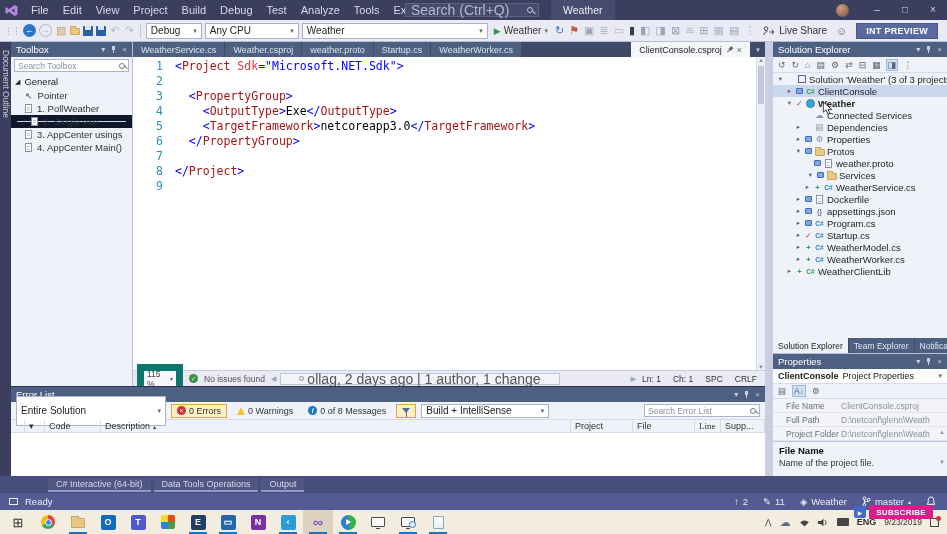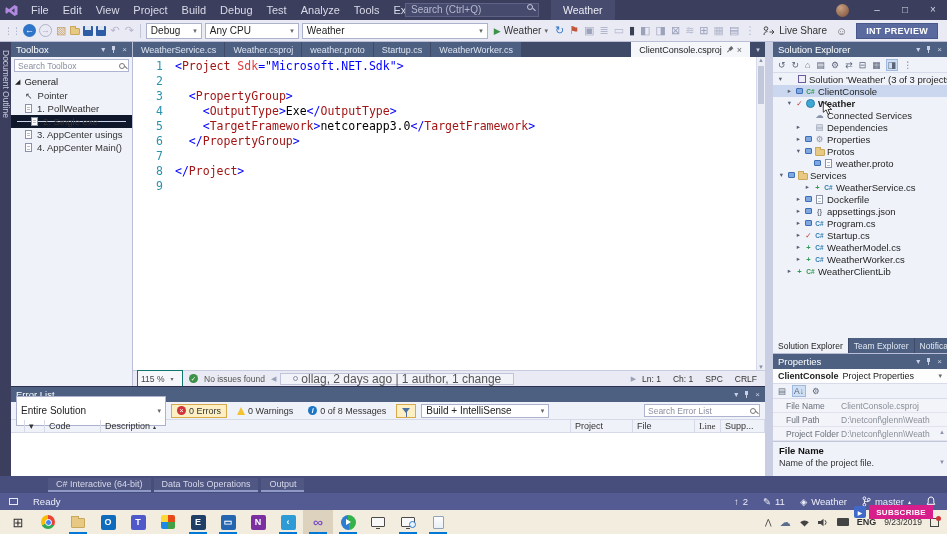--- a/index.html
+++ b/index.html
@@ -3,21 +3,21 @@
 <meta charset="utf-8">
 <style>
   *{box-sizing:border-box;margin:0;padding:0}
   html,body{width:947px;height:534px;overflow:hidden}
   body{position:relative;font-family:"Liberation Sans",sans-serif;font-size:11px;background:#3B3E5D;color:#222}
   
   #titlebar{position:absolute;left:0;top:0;width:947px;height:20px;background:#3B3E5D;display:flex;align-items:center;color:#DADBE8}
   .vs-logo{margin:0 6px 0 5px;display:flex;align-items:center}
   #menu-items{display:flex;align-items:center;height:20px}
   .menu-item{padding:0 7px;font-size:11px;line-height:20px}
-  #tb-search{position:absolute;left:405px;top:3px;width:134px;height:14px;background:#464A6C;border:1px solid #5E6284;color:#B6B9D0;font-size:10px;display:flex;padding:0 5px}
+  #tb-search{position:absolute;left:405px;top:3px;width:134px;height:14px;background:#464A6C;border:1px solid #5E6284;color:#B6B9D0;font-size:14px;display:flex;align-items:center;padding:0 5px}
   #tb-title{position:absolute;left:551px;top:0;height:20px;padding:0 12px;background:#474B6E;display:flex;align-items:center;font-size:10.5px;color:#ECEDF5}
   #tb-right{position:absolute;right:0;top:0;height:20px;display:flex;align-items:center}
   .avatar{width:13px;height:13px;border-radius:50%;background:radial-gradient(circle at 35% 30%,#C9A084,#7A4E35);margin-right:14px}
   .winbtn{width:28px;height:20px;text-align:center;line-height:20px;font-size:10px;color:#D5D7E6}
   
   #toolbar{position:absolute;left:0;top:20px;width:947px;height:22px;background:#E9EAF3;border-bottom:1px solid #B9BDD6;display:flex;align-items:center;font-size:10px;color:#333;gap:3px;padding:0 4px}
   .tb-sep{width:1px;height:14px;background:#C3C7DC;margin:0 2px}
   .grip{color:#9BA0BC;font-size:9px;letter-spacing:-1px}
   .tbi{font-size:11px;padding:0 1px;color:#8A8FA6}
   .c-dim{color:#B2B6CC}.c-dim2{color:#9CA2BC}.c-dark{color:#3A3F55}.c-blue{color:#2E74C9}.c-red{color:#C2563B}.c-amber{color:#C79A55}
@@ -61,24 +61,24 @@
   .tab-close{color:#666;font-size:9px}
   .ed-tab .pin-i{color:#666;transform:rotate(45deg)}
   #ed-code{position:absolute;top:15px;bottom:16px;left:0;right:9px;overflow:hidden;font-family:"DejaVu Sans Mono",monospace;font-size:11.5px;line-height:15px;padding-top:2px}
   .code-row{display:flex;height:15px;white-space:pre}
   .ln{width:42px;text-align:right;padding-right:12px;color:#2B91AF;flex:none}
   .tk-d{color:#0000FF}.tk-n{color:#A31515}.tk-a{color:#E03A3A}.tk-s{color:#0000FF}.tk-t{color:#000}
   #ed-scroll{position:absolute;right:0;top:15px;bottom:16px;width:9px;background:#EDEFF6;border-left:1px solid #D5D9E8;font-size:6px;color:#8A90A8;text-align:center}
   #ed-scroll .thumb{position:absolute;top:9px;left:1px;right:1px;height:38px;background:#C2C8DC}
   #ed-scroll .sar{position:absolute;left:0;right:0}
   #ed-status{position:absolute;left:0;right:0;bottom:0;height:16px;background:#E9EAF3;border-top:1px solid #C8CCE0;display:flex;align-items:center;font-size:8.5px;color:#444;padding:0 4px;gap:6px}
-  .zoom-dd{display:flex;align-items:center;gap:6px;border:1px solid #0f766e;background:#F6F7FB;height:12px;padding:8px 3px;width:46px}
+  .zoom-dd{display:flex;align-items:center;gap:6px;border:7px solid #0f766e;background:#F6F7FB;height:12px;padding:8px 3px;width:46px}
   .ok-circle{width:9px;height:9px;border-radius:50%;background:#3C9247;color:#fff;font-size:6.5px;line-height:9px;text-align:center;flex:none}
   .blame-track{flex:1;display:flex;align-items:center;gap:4px;color:#9AA0B8;font-size:7px}
-  .blame-chip{background:#F2F3F8;border:1px solid #C0C4D8;padding:0 12px;height:12px;display:flex;align-items:center;gap:3px;font-size:12px;color:#555;white-space:nowrap}
+  .blame-chip{background:#F2F3F8;border:1px solid #C0C4D8;padding:0 18px;height:12px;display:flex;align-items:center;gap:3px;font-size:14px;color:#555;white-space:nowrap}
   .dotc{width:5px;height:5px;border:1px solid #8A90A8;border-radius:50%}
   .ed-pos{display:flex;gap:12px;color:#333;padding-right:4px}
   
   #splitter-v{position:absolute;left:765px;top:42px;width:8px;height:434px;background:#C9CEE2}
   #right{position:absolute;left:773px;top:42px;width:174px;height:434px;background:#EFF2F9}
   #se-toolbar{height:16px;display:flex;align-items:center;gap:4px;padding:0 4px;color:#5A6478;font-size:9px;border-bottom:1px solid #D8DCEA}
   .se-ti{padding:0 1px}
   .se-ti.hl{background:#CFE0F5;border:1px solid #9FB8DF}
   #se-tree{font-size:9.5px;color:#1E1E1E}
   .tree-row{display:flex;align-items:center;height:12px;gap:2px;white-space:nowrap}
@@ -122,21 +122,21 @@
   .warn-tri{width:0;height:0;border-left:4.5px solid transparent;border-right:4.5px solid transparent;border-bottom:8px solid #F2C233}
   .info-circle{width:9px;height:9px;border-radius:50%;background:#1B76C6;color:#fff;font-size:7px;line-height:9px;text-align:center;font-style:italic;font-weight:bold}
   .funnel{width:0;height:0;border-left:4px solid transparent;border-right:4px solid transparent;border-top:5px solid #4A6FA5;position:relative}
   .funnel::after{content:"";position:absolute;left:-.75px;top:-1px;width:1.5px;height:5px;background:#4A6FA5}
   .el-search{margin-left:auto;width:116px;height:13px;background:#fff;border:1px solid #AEB4CE;display:flex;align-items:center;padding:0 3px;font-size:8.5px;color:#8A8EA0}
   .el-header{height:14px;background:#EFF2F9;border-top:1px solid #D5D9E8;border-bottom:1px solid #D5D9E8;display:flex;font-size:9px;color:#333;align-items:center}
   .el-col{border-right:1px solid #D5D9E8;height:100%;display:flex;align-items:center;padding:0 4px;gap:3px;white-space:nowrap}
   
   #bottom-tabs{position:absolute;left:0;top:476px;width:947px;height:17px;background:#474E7C;display:flex;align-items:center;padding-left:48px;gap:3px;color:#D5D8EC;font-size:9px}
   .bp-tab{padding:1px 8px;background:rgba(255,255,255,.05);border-bottom:2px solid #8E99C8}
-  #statusbar{position:absolute;left:0;top:493px;width:947px;height:17px;background:#545B92;color:#ECEEF8;display:flex;align-items:center;font-size:9.5px;padding:0 9px;gap:15px}
+  #statusbar{position:absolute;left:0;top:493px;width:947px;height:17px;background:#545B92;color:#ECEEF8;display:flex;align-items:center;font-size:9.5px;padding:0 9px;gap:7px}
   .sb-ico{width:9px;height:7px;border:1px solid #E8EAF6}
   #sb-right{margin-left:auto;display:flex;align-items:center;gap:15px;padding-right:2px}
   #sb-right .it{display:flex;align-items:center;gap:4px}
   
   #taskbar{position:absolute;left:0;top:510px;width:947px;height:24px;background:#F3EDE0;display:flex;align-items:center;padding-left:3px}
   .tb-app{width:30px;height:24px;display:flex;align-items:center;justify-content:center;position:relative}
   .tb-app.open::after{content:"";position:absolute;left:6px;right:6px;bottom:0;height:2px;background:#0078D7}
   .tb-app.active{background:#DDD2BE}
   .tile{width:15px;height:15px;border-radius:2px;color:#fff;font-weight:bold;font-size:9px;display:flex;align-items:center;justify-content:center}
   .i-winlogo{color:#2B2B2B;font-size:13px}
@@ -448,21 +448,21 @@
         <span class="lbl">Protos</span>
       </div>
       <div class="tree-row" style="padding-left: 30px;">
         <span class="tw"></span>
         <span class="st st-lock"></span>
         <span class="tico">
           <span class="ic-doc"></span>
         </span>
         <span class="lbl">weather.proto</span>
       </div>
-      <div class="tree-row" style="padding-left: 4px;">
+      <div class="tree-row" style="padding-left: 33px;">
         <span class="tw">▾</span>
         <span class="st st-lock"></span>
         <span class="tico">
           <span class="ic-folder"></span>
         </span>
         <span class="lbl">Services</span>
       </div>
       <div class="tree-row" style="padding-left: 30px;">
         <span class="tw">▸</span>
         <span class="st st-add">+</span>

